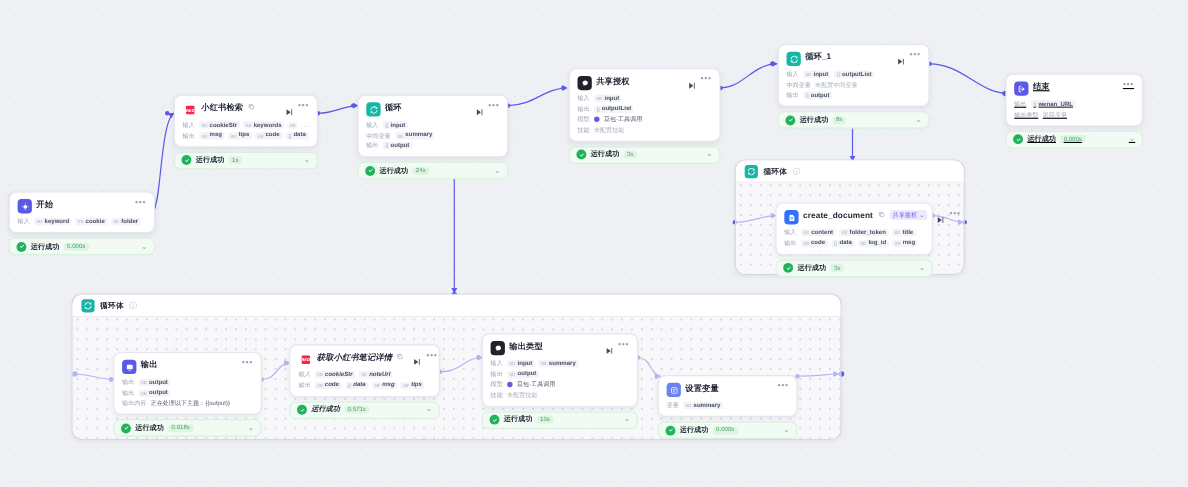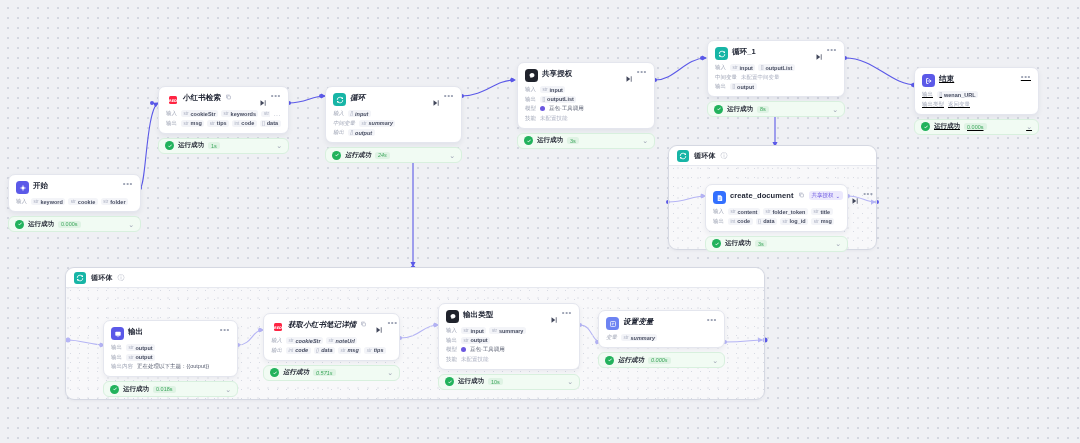--- a/index.html
+++ b/index.html
@@ -303,21 +303,21 @@
         <span class="st-check">
           <svg viewBox="0 0 16 16" fill="#fff">
             <path d="M6.6 11.6L3.2 8.2l1.2-1.2 2.2 2.2 5-5 1.2 1.2z"></path>
           </svg>
         </span>
         <span class="st-text">运行成功</span>
         <span class="st-time">1s</span>
         <span class="st-caret">⌄</span>
       </div>
     </div>
-  <div class="node" style="left:325px; top:86px;  width:137px;font-style:italic;">
+  <div class="node" style="left:325px; top:86px;  width:137px;">
       <div class="node-card">
         <div class="node-head">
           <span class="nh-icon" style="background:#17b5a6">
             <svg viewBox="0 0 16 16" fill="#fff">
               <path d="M3 8a5 5 0 0 1 8.6-3.5l-1.3 1.3H14V2.2l-1.3 1.3A6.5 6.5 0 0 0 1.5 8H3zm10 0a5 5 0 0 1-8.6 3.5l1.3-1.3H2v3.6l1.3-1.3A6.5 6.5 0 0 0 14.5 8H13z"></path>
             </svg>
           </span>
           <span class="nh-title">循环</span>
           <span class="nh-spacer"></span>
           <span class="nh-run"><svg viewBox="0 0 16 16" fill="#43485c">
@@ -748,21 +748,21 @@
         <span class="st-check">
           <svg viewBox="0 0 16 16" fill="#fff">
             <path d="M6.6 11.6L3.2 8.2l1.2-1.2 2.2 2.2 5-5 1.2 1.2z"></path>
           </svg>
         </span>
         <span class="st-text">运行成功</span>
         <span class="st-time">10s</span>
         <span class="st-caret">⌄</span>
       </div>
     </div>
-  <div class="node" style="left:598px; top:310px; width:127px;font-style:italic;">
+  <div class="node" style="left:598px; top:341px; width:127px;">
       <div class="node-card">
         <div class="node-head">
           <span class="nh-icon" style="background:#6d83f2">
             <svg viewBox="0 0 16 16" fill="none" stroke="#fff" stroke-width="1.4">
               <rect x="3" y="3" width="10" height="10" rx="1.6"></rect>
               <path d="M5.6 6.6h4.8M5.6 9.4h3"></path>
             </svg>
           </span>
           <span class="nh-title">设置变量</span>
           <span class="nh-spacer"></span>

